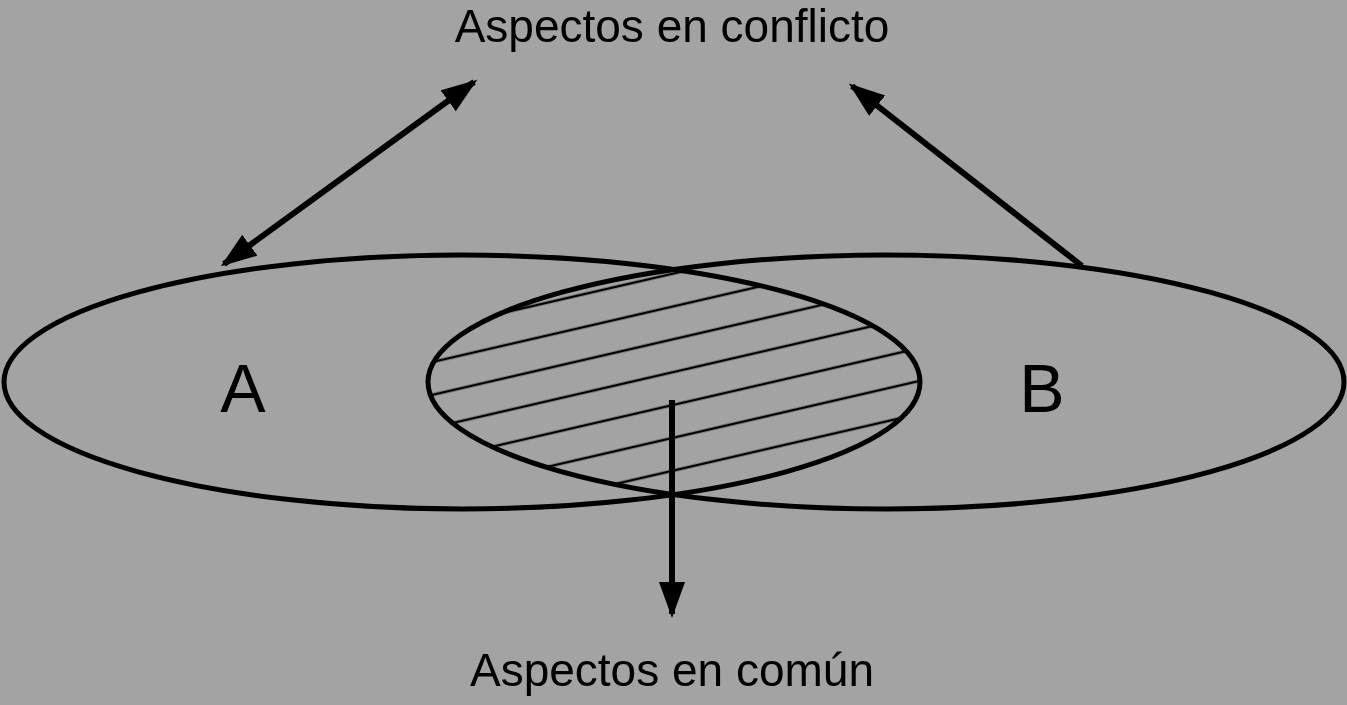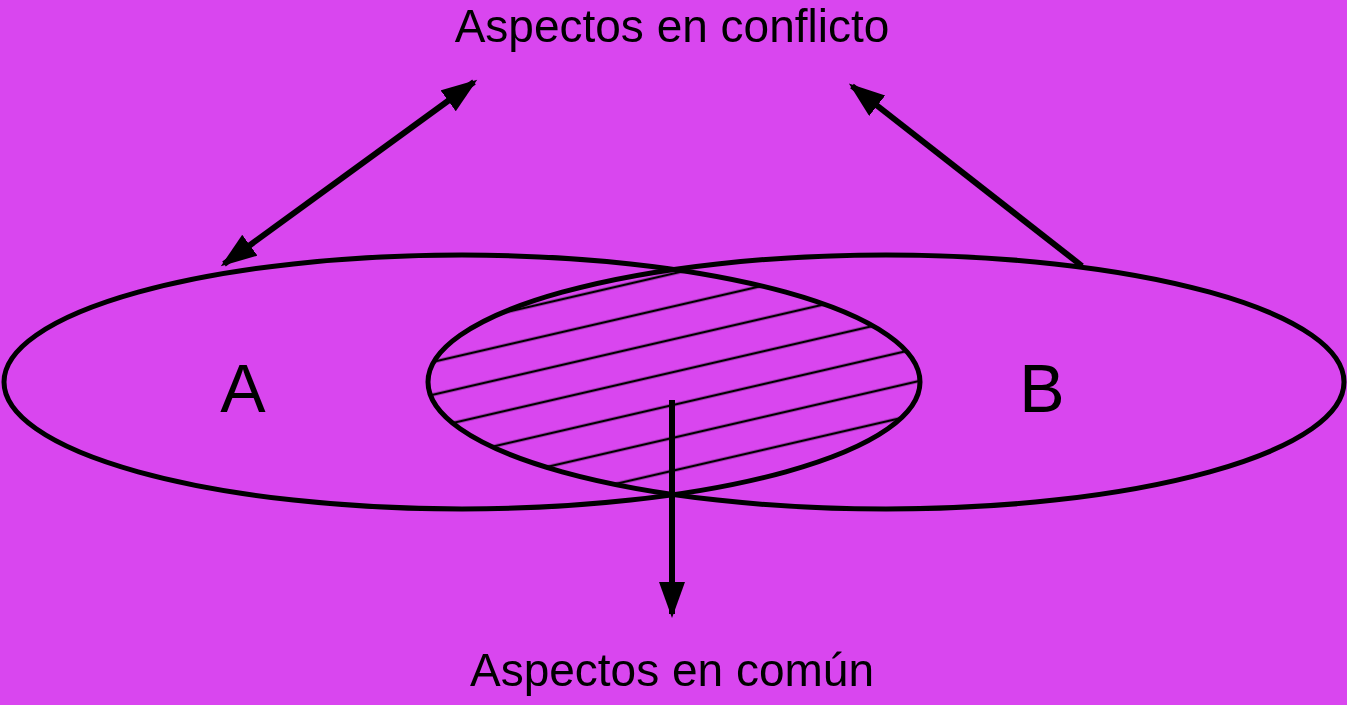--- a/index.html
+++ b/index.html
@@ -4,21 +4,21 @@
 <style>
   html, body {
     margin: 0;
     padding: 0;
     background: #ffffff;
   }
   .canvas {
     position: relative;
     width: 1347px;
     height: 705px;
-    background: #d946ef;
+    background: #a3a3a3;
     overflow: hidden;
     font-family: "Liberation Sans", sans-serif;
   }
   svg {
     display: block;
   }
   .diagram-label {
     font-family: "Liberation Sans", sans-serif;
     fill: #000000;
   }

